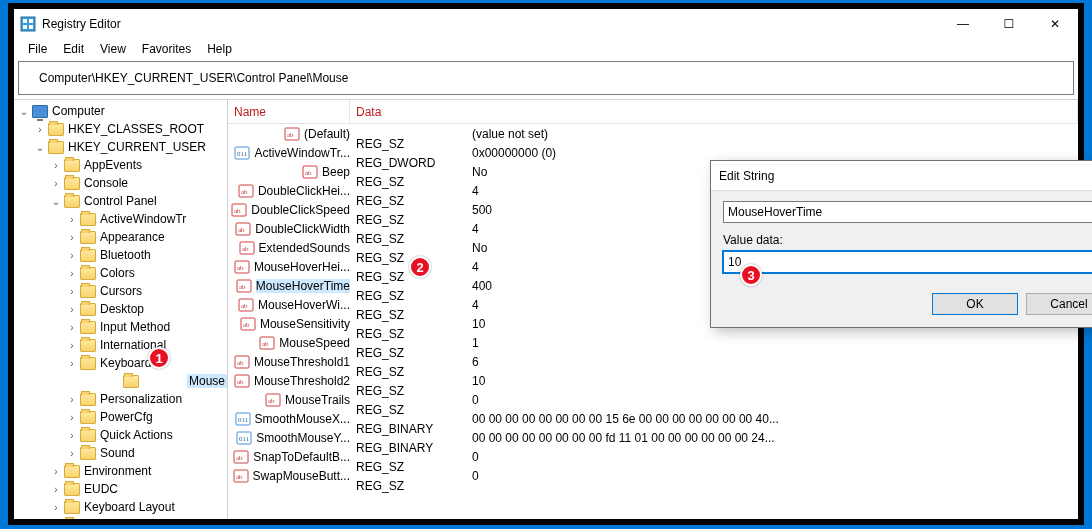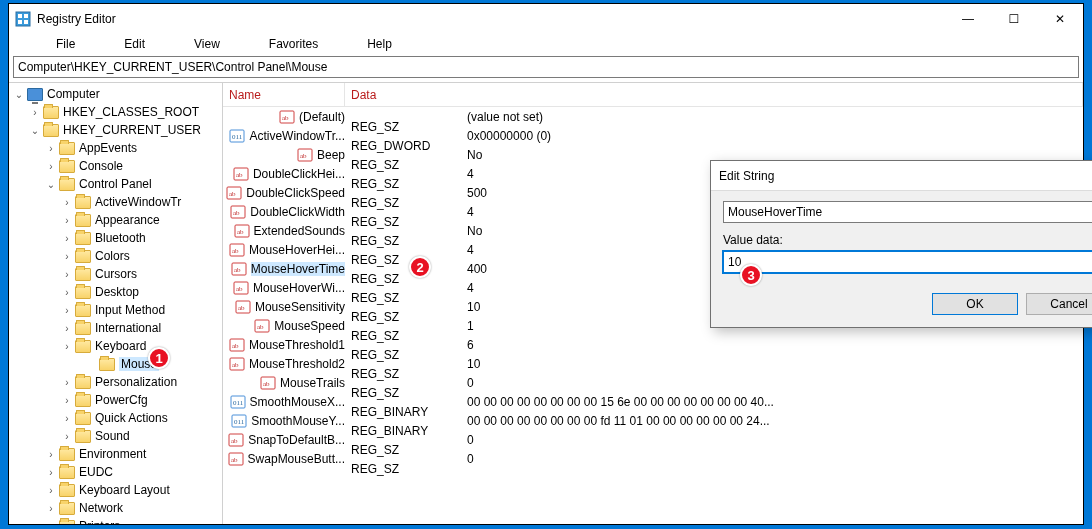--- a/index.html
+++ b/index.html
@@ -11,21 +11,21 @@
     width: 1092px;
     height: 529px;
     overflow: hidden;
     position: relative;
   }
   .window {
     position: absolute;
     left: 8px; top: 3px;
     width: 1076px; height: 522px;
     background: #fff;
-    border: 1px solid #000000;
+    border: 6px solid #000000;
     display: flex;
     flex-direction: column;
   }
   .titlebar {
     height: 30px;
     display: flex;
     align-items: center;
     padding-left: 6px;
     color: #000;
   }
@@ -43,27 +43,26 @@
   }
   .menubar {
     height: 20px;
     display: flex;
     align-items: center;
     padding: 0 6px;
     gap: 0;
   }
   .menubar span {
     padding: 2px 8px;
-    margin-left: 33px;
   }
   .addressbar {
-    height: 22px;
+    height: 34px;
     border: 1px solid #7a7a7a;
     margin: 2px 4px 4px 4px;
-    padding: 2px 4px;
+    padding: 2px 20px;
     font-size: 12px;
     display: flex;
     align-items: center;
     background: #fff;
   }
   .body {
     flex: 1;
     display: flex;
     border-top: 1px solid #d0d0d0;
     overflow: hidden;
@@ -332,21 +331,21 @@
         <div class="tree-item" style="padding-left: 52px;">
           <span class="twisty">›</span>
           <span class="folder-icon"></span>
           <span class="label">International</span>
         </div>
         <div class="tree-item" style="padding-left: 52px;">
           <span class="twisty">›</span>
           <span class="folder-icon"></span>
           <span class="label">Keyboard</span>
         </div>
-        <div class="tree-item selected" style="padding-left: 76px;">
+        <div class="tree-item selected" style="padding-left: 52px; justify-content: space-between;">
           <span class="twisty"></span>
           <span class="folder-icon"></span>
           <span class="label">Mouse</span>
         </div>
         <div class="tree-item" style="padding-left: 52px;">
           <span class="twisty">›</span>
           <span class="folder-icon"></span>
           <span class="label">Personalization</span>
         </div>
         <div class="tree-item" style="padding-left: 52px;">

